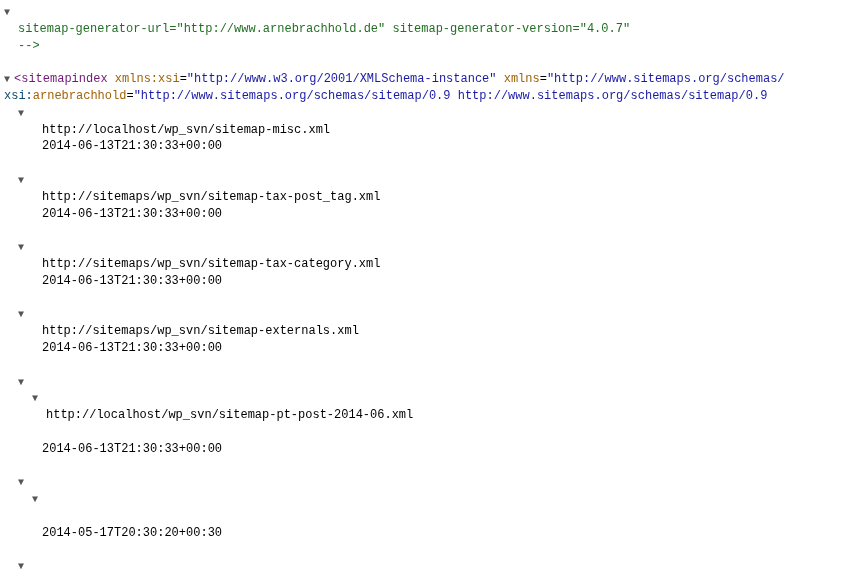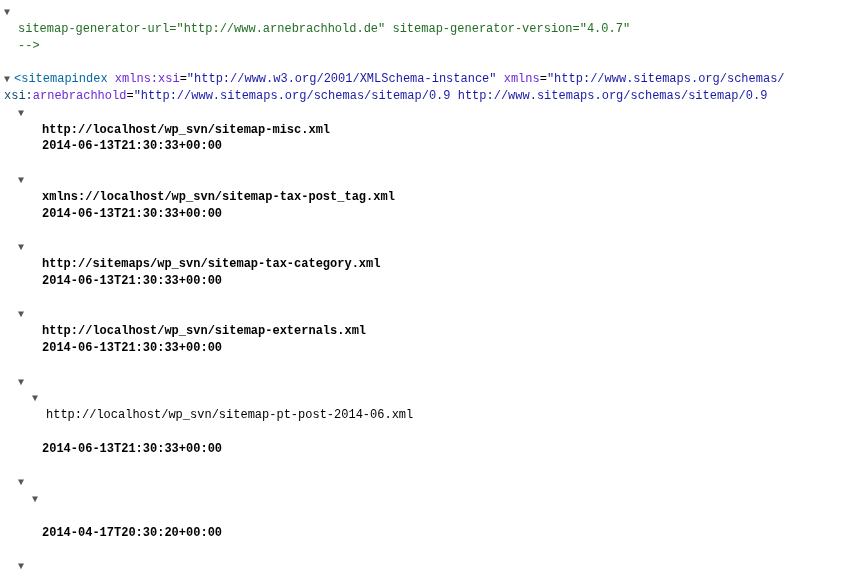--- a/index.html
+++ b/index.html
@@ -7,69 +7,69 @@
     font-size: 12px;
     line-height: 1.4;
     margin: 0;
     padding: 4px;
     background: #fff;
     color: #000;
     white-space: nowrap;
   }
   .line { display: block; }
   .indent1 { padding-left: 14px; }
-  .indent2 { padding-left: 28px; font-weight: bold; }
+  .indent2 { padding-left: 28px; }
   .indent3 { padding-left: 42px; }
   .toggle {
     display: inline-block;
     width: 10px;
     color: #555;
     font-size: 10px;
     cursor: pointer;
     user-select: none;
     text-align: left;
   }
-  .tag { color: #0369a1; }
-  .attr-name { color: #6d28d9; }
+  .tag { color: #701a75; }
+  .attr-name { color: #a16207; }
   .attr-val { color: #1a1aa6; }
   .comment { color: #236e25; }
   .txt { color: #000; }
   .ns { color: #0c4a6e; }
 </style>
 </head>
 <body>
 
 <div id="tree">
     <div class="line "><span class="toggle">▼</span><span class="comment"></span></div>
     <div class="line indent1"><span class="comment">   sitemap-generator-url="http://www.arnebrachhold.de" sitemap-generator-version="4.0.7"</span></div>
     <div class="line indent1"><span class="comment">--&gt;</span></div>
     <div class="line "><span class="toggle"></span><span class="comment"></span></div>
     <div class="line "><span class="toggle">▼</span><span class="tag">&lt;sitemapindex </span><span class="attr-name">xmlns:xsi</span><span class="txt">=</span><span class="attr-val">"http://www.w3.org/2001/XMLSchema-instance"</span> <span class="attr-name">xmlns</span><span class="txt">=</span><span class="attr-val">"http://www.sitemaps.org/schemas/</span></div>
     <div class="line "><span class="ns">xsi:</span><span class="attr-name">arnebrachhold</span><span class="txt">=</span><span class="attr-val">"http://www.sitemaps.org/schemas/sitemap/0.9 http://www.sitemaps.org/schemas/sitemap/0.9</span></div>
     <div class="line indent1"><span class="toggle">▼</span><span class="tag"><sitemap></sitemap></span></div>
     <div class="line indent2"><span class="toggle"></span><span class="tag"><loc></loc></span><span class="txt">http://localhost/wp_svn/sitemap-misc.xml</span><span class="tag"></span></div>
     <div class="line indent2"><span class="toggle"></span><span class="tag"><lastmod></lastmod></span><span class="txt">2014-06-13T21:30:33+00:00</span><span class="tag"></span></div>
     <div class="line indent1"><span class="toggle"></span><span class="tag"></span></div>
     <div class="line indent1"><span class="toggle">▼</span><span class="tag"><sitemap></sitemap></span></div>
-    <div class="line indent2"><span class="toggle"></span><span class="tag"><loc></loc></span><span class="txt">xmlns://localhost/wp_svn/sitemap-tax-post_tag.xml</span><span class="tag"></span></div>
+    <div class="line indent2"><span class="toggle"></span><span class="tag"><loc></loc></span><span class="txt">http://sitemaps/wp_svn/sitemap-tax-post_tag.xml</span><span class="tag"></span></div>
     <div class="line indent2"><span class="toggle"></span><span class="tag"><lastmod></lastmod></span><span class="txt">2014-06-13T21:30:33+00:00</span><span class="tag"></span></div>
     <div class="line indent1"><span class="toggle"></span><span class="tag"></span></div>
     <div class="line indent1"><span class="toggle">▼</span><span class="tag"><sitemap></sitemap></span></div>
     <div class="line indent2"><span class="toggle"></span><span class="tag"><loc></loc></span><span class="txt">http://sitemaps/wp_svn/sitemap-tax-category.xml</span><span class="tag"></span></div>
     <div class="line indent2"><span class="toggle"></span><span class="tag"><lastmod></lastmod></span><span class="txt">2014-06-13T21:30:33+00:00</span><span class="tag"></span></div>
     <div class="line indent1"><span class="toggle"></span><span class="tag"></span></div>
     <div class="line indent1"><span class="toggle">▼</span><span class="tag"><sitemap></sitemap></span></div>
-    <div class="line indent2"><span class="toggle"></span><span class="tag"><loc></loc></span><span class="txt">http://localhost/wp_svn/sitemap-externals.xml</span><span class="tag"></span></div>
+    <div class="line indent2"><span class="toggle"></span><span class="tag"><loc></loc></span><span class="txt">http://sitemaps/wp_svn/sitemap-externals.xml</span><span class="tag"></span></div>
     <div class="line indent2"><span class="toggle"></span><span class="tag"><lastmod></lastmod></span><span class="txt">2014-06-13T21:30:33+00:00</span><span class="tag"></span></div>
     <div class="line indent1"><span class="toggle"></span><span class="tag"></span></div>
     <div class="line indent1"><span class="toggle">▼</span><span class="tag"><sitemap></sitemap></span></div>
     <div class="line indent2"><span class="toggle">▼</span><span class="tag"><loc></loc></span></div>
     <div class="line indent3"><span class="txt">http://localhost/wp_svn/sitemap-pt-post-2014-06.xml</span></div>
     <div class="line indent2"><span class="toggle"></span><span class="tag"></span></div>
     <div class="line indent2"><span class="toggle"></span><span class="tag"><lastmod></lastmod></span><span class="txt">2014-06-13T21:30:33+00:00</span><span class="tag"></span></div>
     <div class="line indent1"><span class="toggle"></span><span class="tag"></span></div>
     <div class="line indent1"><span class="toggle">▼</span><span class="tag"><sitemap></sitemap></span></div>
     <div class="line indent2"><span class="toggle">▼</span><span class="tag"><loc></loc></span></div>
     <div class="line indent2"><span class="toggle"></span><span class="tag"></span></div>
-    <div class="line indent2"><span class="toggle"></span><span class="tag"><lastmod></lastmod></span><span class="txt">2014-04-17T20:30:20+00:00</span><span class="tag"></span></div>
+    <div class="line indent2"><span class="toggle"></span><span class="tag"><lastmod></lastmod></span><span class="txt">2014-05-17T20:30:20+00:30</span><span class="tag"></span></div>
     <div class="line indent1"><span class="toggle"></span><span class="tag"></span></div>
     <div class="line indent1"><span class="toggle">▼</span><span class="tag"><sitemap></sitemap></span></div>
   </div>
 
 </body></html>

